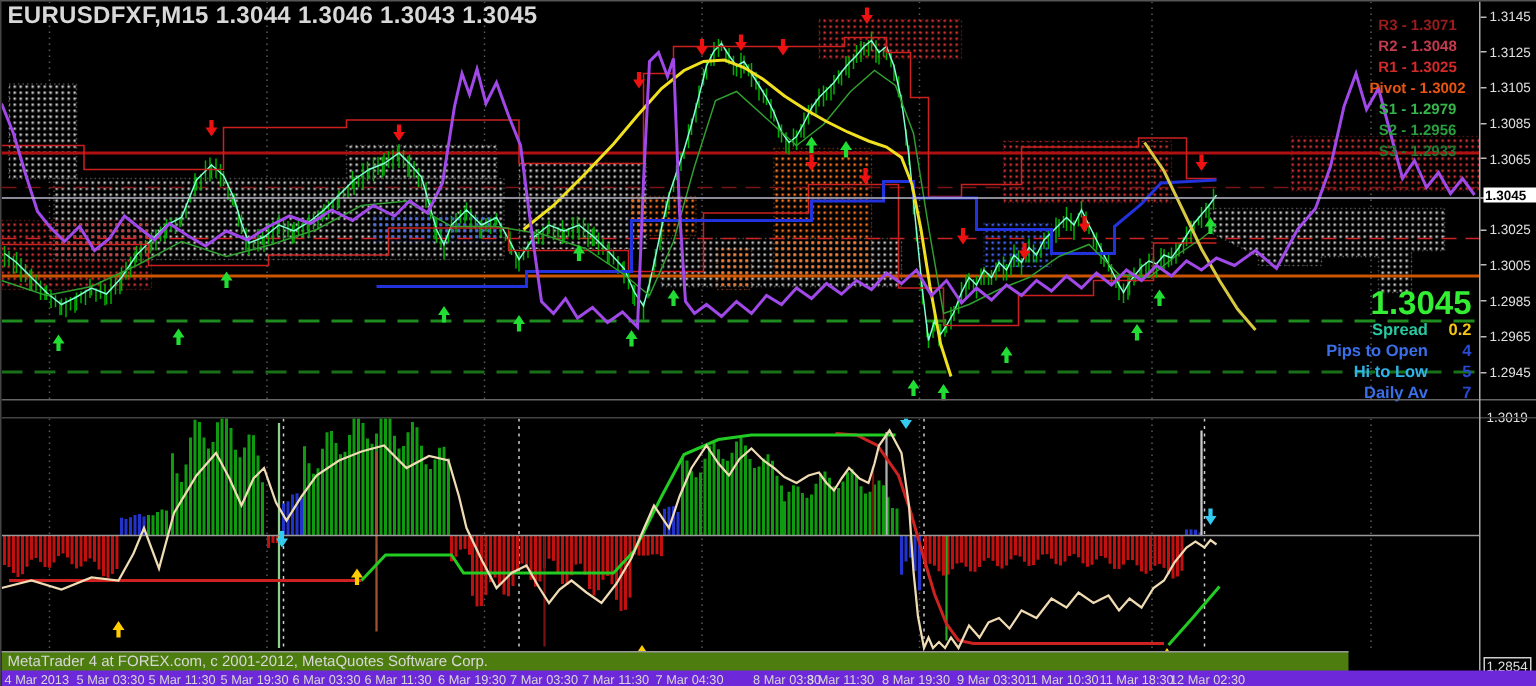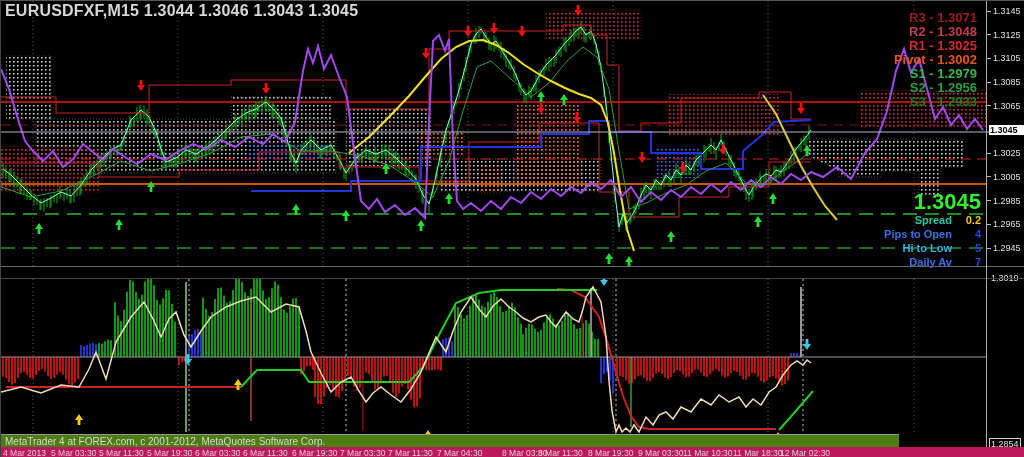--- a/index.html
+++ b/index.html
@@ -1,36 +1,36 @@
 <!DOCTYPE html>
 <html><head>
 <meta charset="utf-8">
 <style>
   html,body{margin:0;padding:0;background:#222;}
   #app{position:relative;width:1024px;height:457px;background:#000;overflow:hidden;
        font-family:"Liberation Sans",sans-serif;border-top:1px solid #555;border-left:1px solid #444;}
   #chart-svg{position:absolute;left:0;top:0;}
   .abs{position:absolute;}
   #quote-bar{left:4px;top:1px;color:#d8d8d8;font-size:16px;font-weight:bold;letter-spacing:.2px;}
-  #legend{right:48px;top:10px;text-align:right;font-size:13px;font-weight:bold;line-height:14px;}
+  #legend{right:48px;top:10px;text-align:center;font-size:10px;font-weight:bold;line-height:14px;}
   .legend-row{white-space:nowrap;}
   #price-axis{left:986px;top:0;width:38px;height:433px;}
   .tick{position:absolute;left:0;width:38px;font-size:9px;color:#e0e0e0;display:flex;align-items:center;}
   .tick .dash{width:4px;height:1px;background:#bbb;margin-right:2px;}
   .tick.hot{background:#fff;color:#000;font-weight:bold;padding:0 1px;left:2px;}
   #info-panel{right:44px;top:190px;text-align:right;}
   #big-price{font-size:22px;font-weight:bold;line-height:22px;}
   .info-row{font-size:11px;font-weight:bold;line-height:14px;white-space:nowrap;}
   .info-row .v{display:inline-block;min-width:26px;text-align:right;}
   #sub-header{left:4px;top:266px;color:#cfcfcf;font-size:9px;white-space:nowrap;width:980px;overflow:hidden;}
   #sub-axis-top{left:990px;top:272px;font-size:9px;color:#e0e0e0;}
   #sub-axis-bottom{left:988px;top:437px;font-size:9px;color:#e0e0e0;border:1px solid #cfcfcf;padding:0 1px;background:#000;}
   #status-bar{left:0;top:433px;width:898px;height:13px;background:#4d7c0f;border-top:1px solid #999;}
   #status-text{position:absolute;left:4px;top:1px;color:#d8d8d8;font-size:10px;}
-  #time-axis{left:0;top:446px;width:1024px;height:11px;background:#be185d;}
+  #time-axis{left:0;top:446px;width:1024px;height:11px;background:#6d28d9;}
   .time-label{position:absolute;top:1px;color:#d8d8d8;font-size:8.5px;white-space:nowrap;}
   .divider{position:absolute;left:0;width:1024px;height:1px;background:#666;}
   #axis-vline{position:absolute;left:985px;top:0;width:1px;height:446px;background:#aaa;}
 </style>
 </head>
 <body>
 
 <div id="app">
   <svg id="chart-svg" width="1024" height="457" xmlns="http://www.w3.org/2000/svg">
       <defs>

